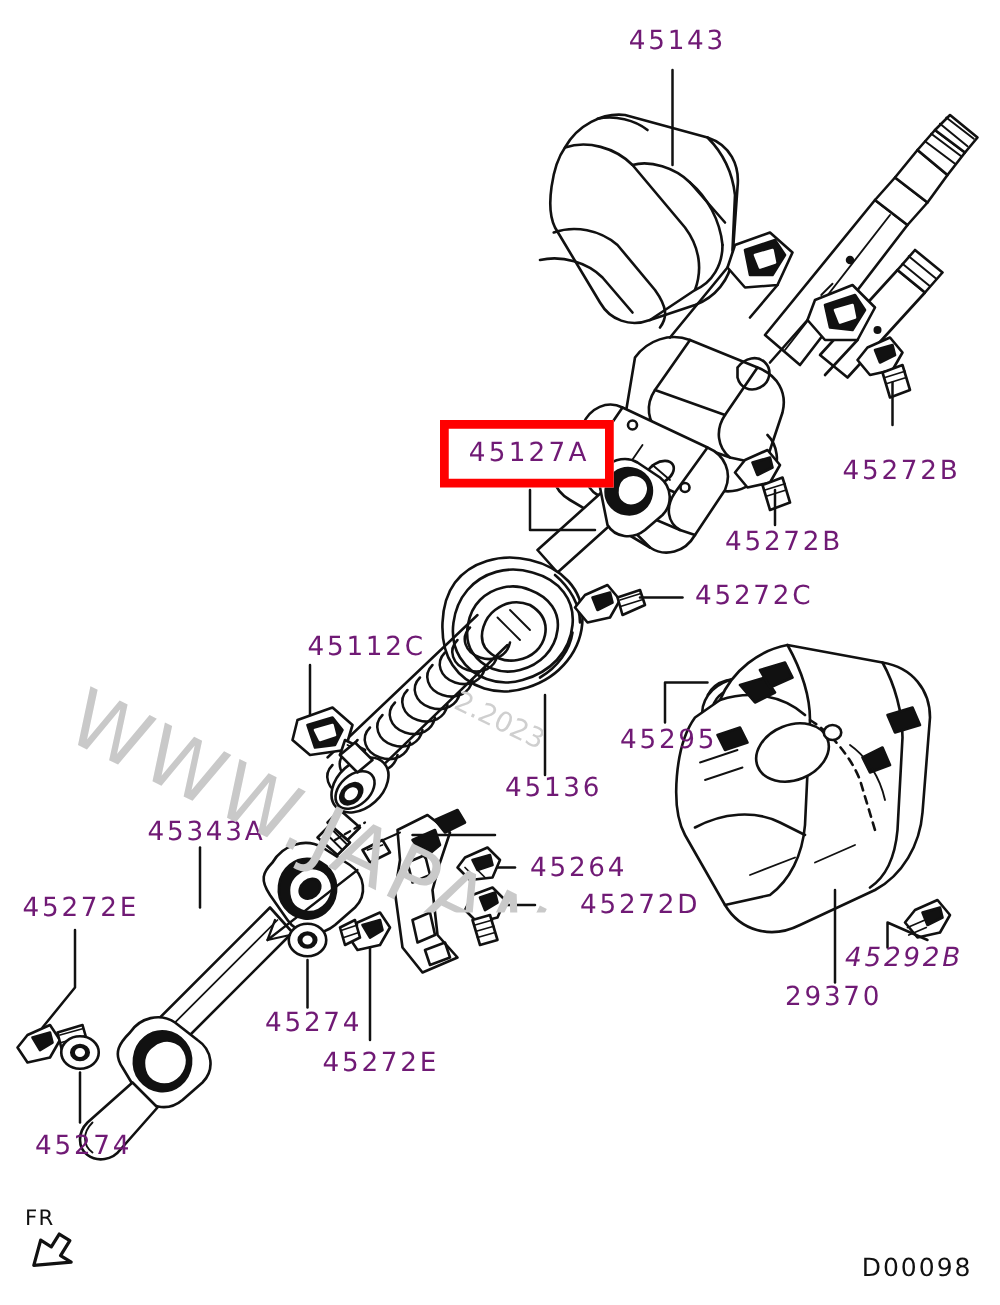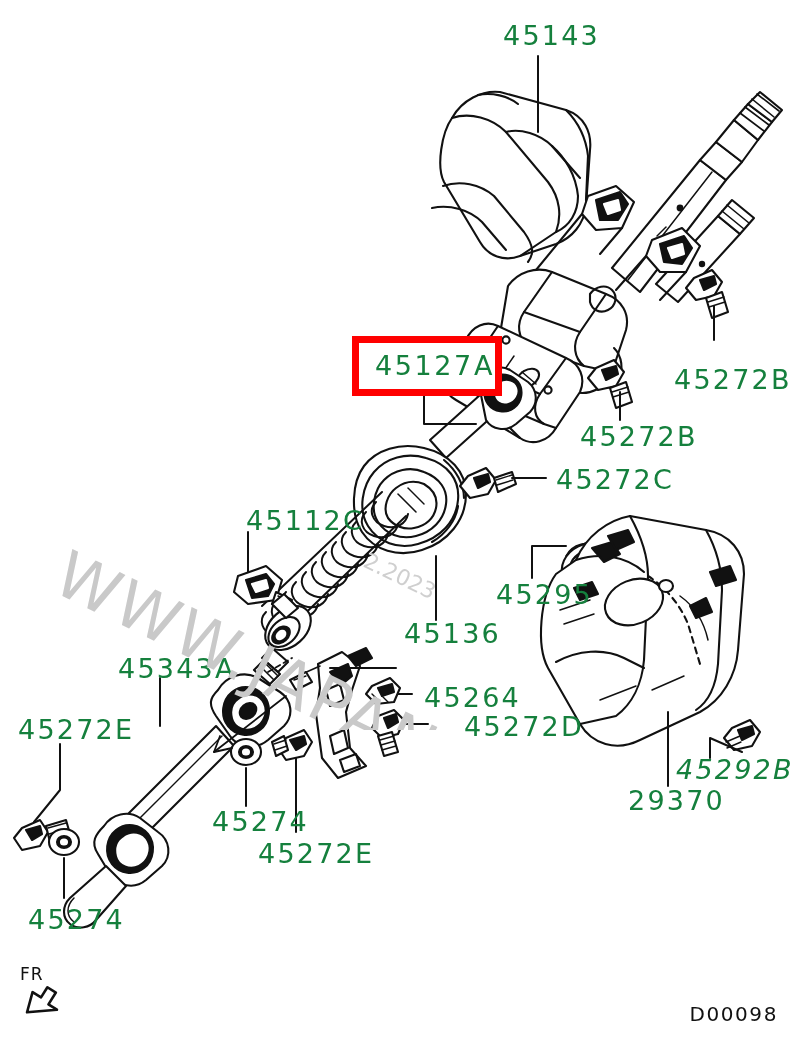--- a/index.html
+++ b/index.html
@@ -16,30 +16,30 @@
     overflow:hidden;
   }
   #artboard{
     position:absolute;
     left:0;top:0;
     width:800px;height:1044px;
   }
   
   .lbl{
     position:absolute;
-    font-size:27px;
+    font-size:21px;
     letter-spacing:2.2px;
-    color:#15803d;
+    color:#701a75;
     white-space:nowrap;
     line-height:1;
   }
   .lbl.boxed{
     border:7px solid #FF0000;
     background:#ffffff;
-    padding:9px 0 10px 16px;
+    padding:9px 12px 10px 16px;
     letter-spacing:2.6px;
     z-index:40;
   }
   
   #wm{
     position:absolute;
     left:60px;top:470px;
     width:700px;height:260px;
     pointer-events:none;
     z-index:5;

